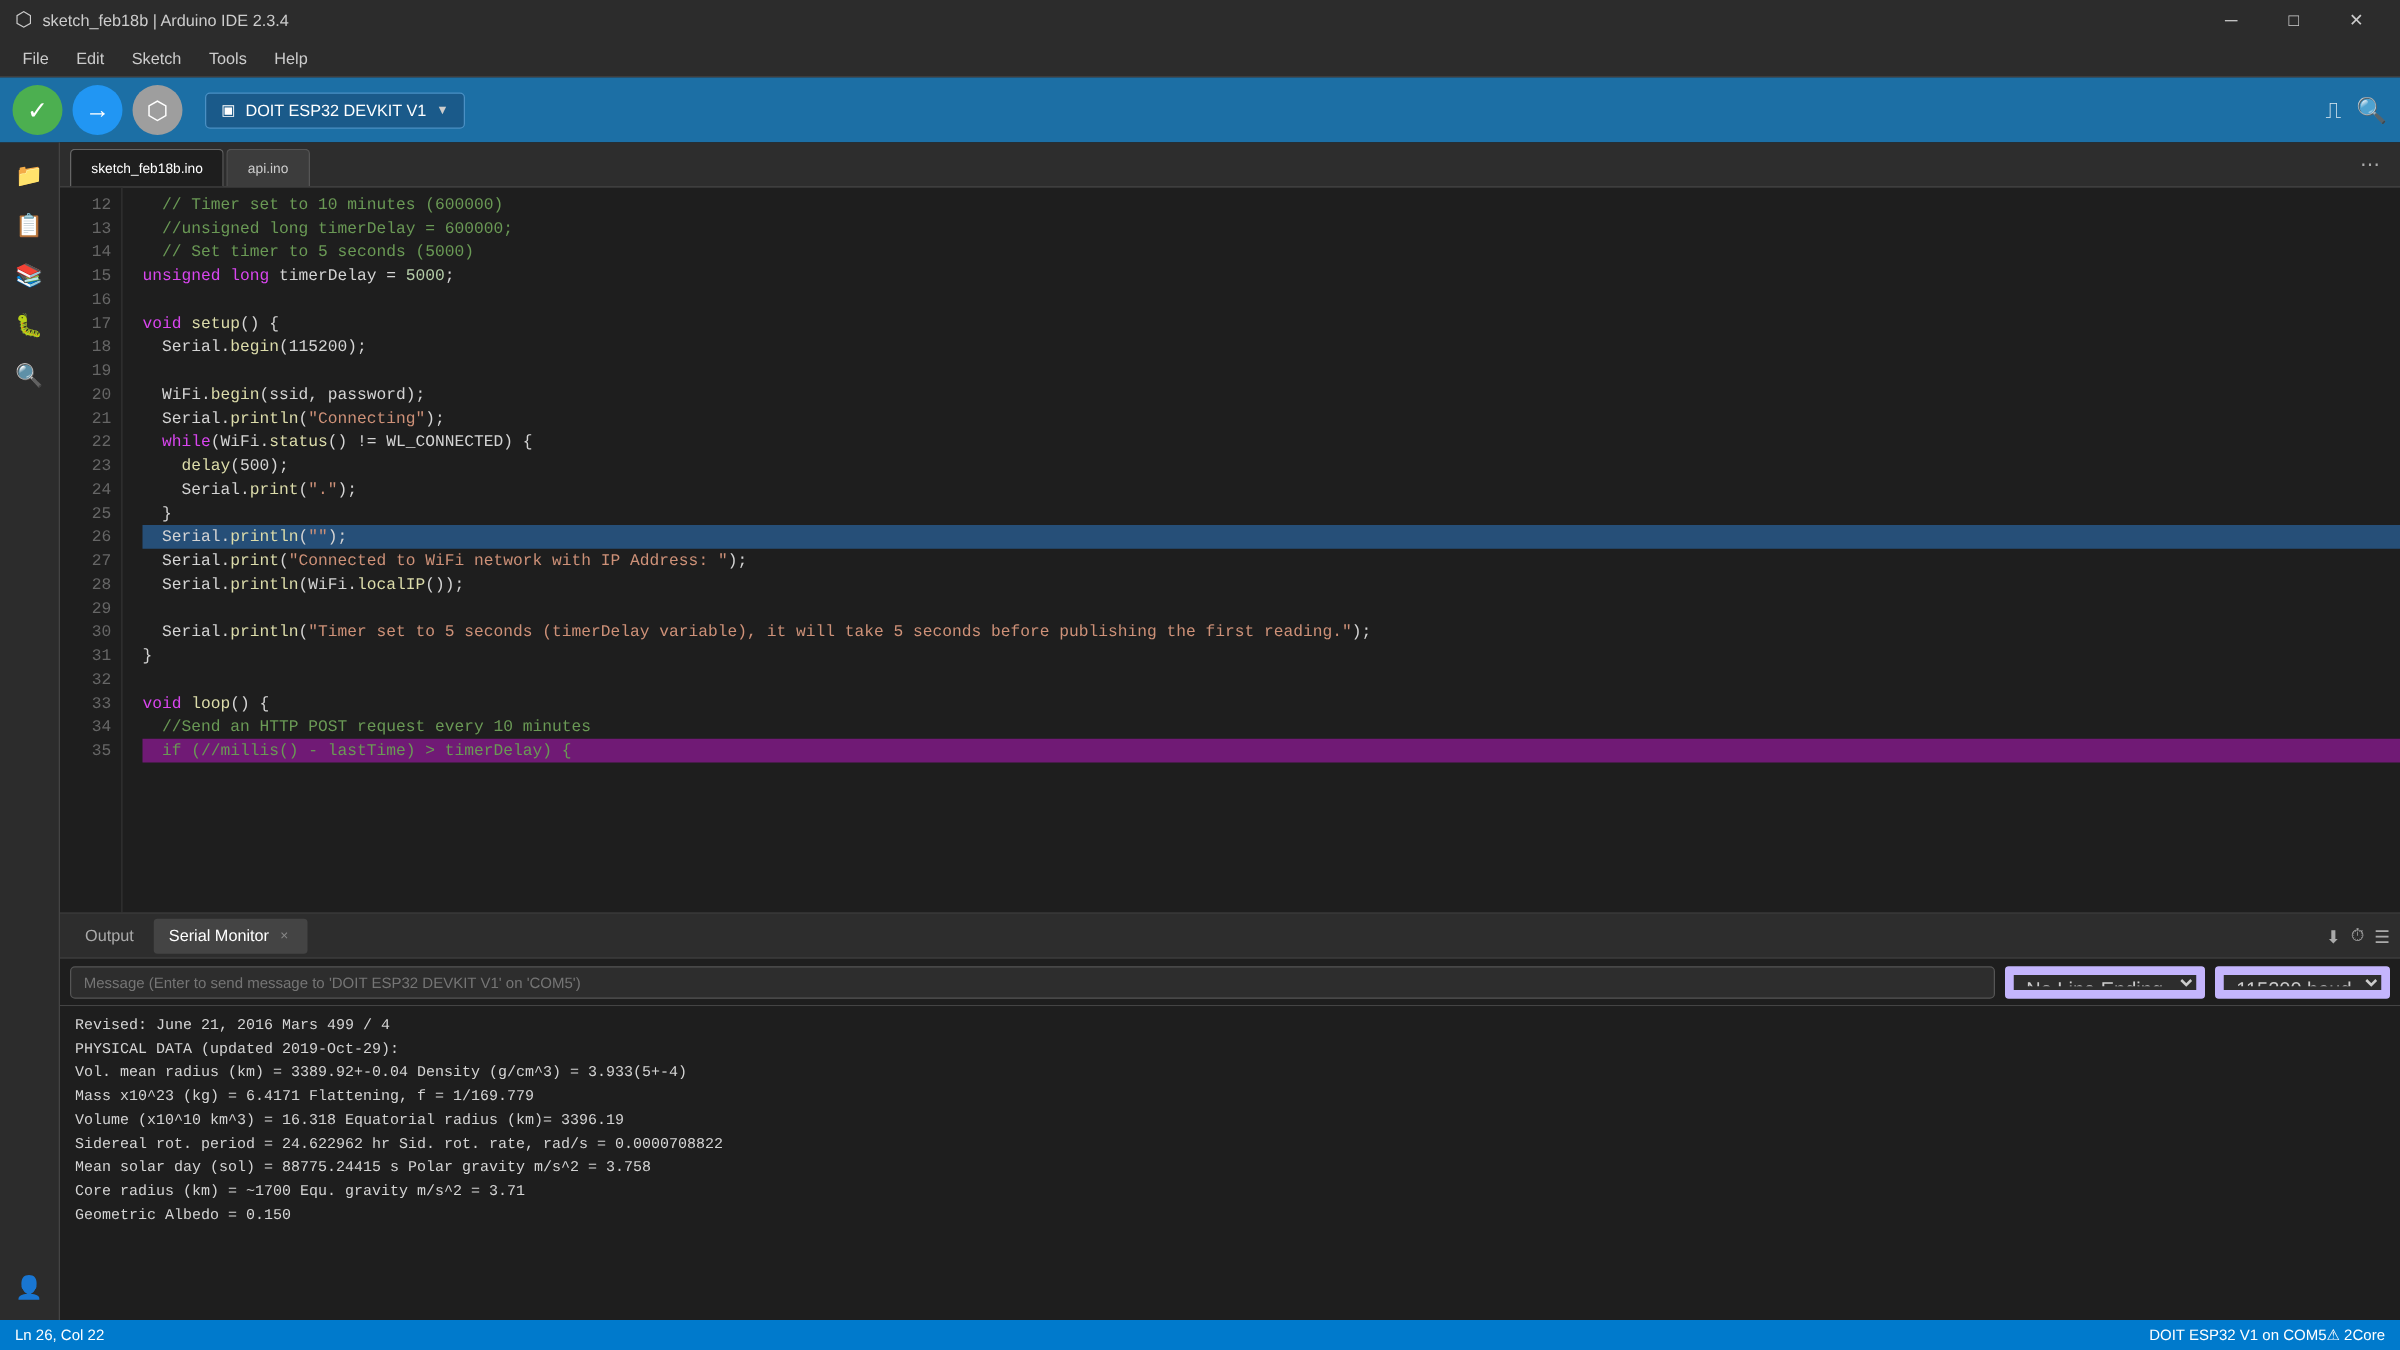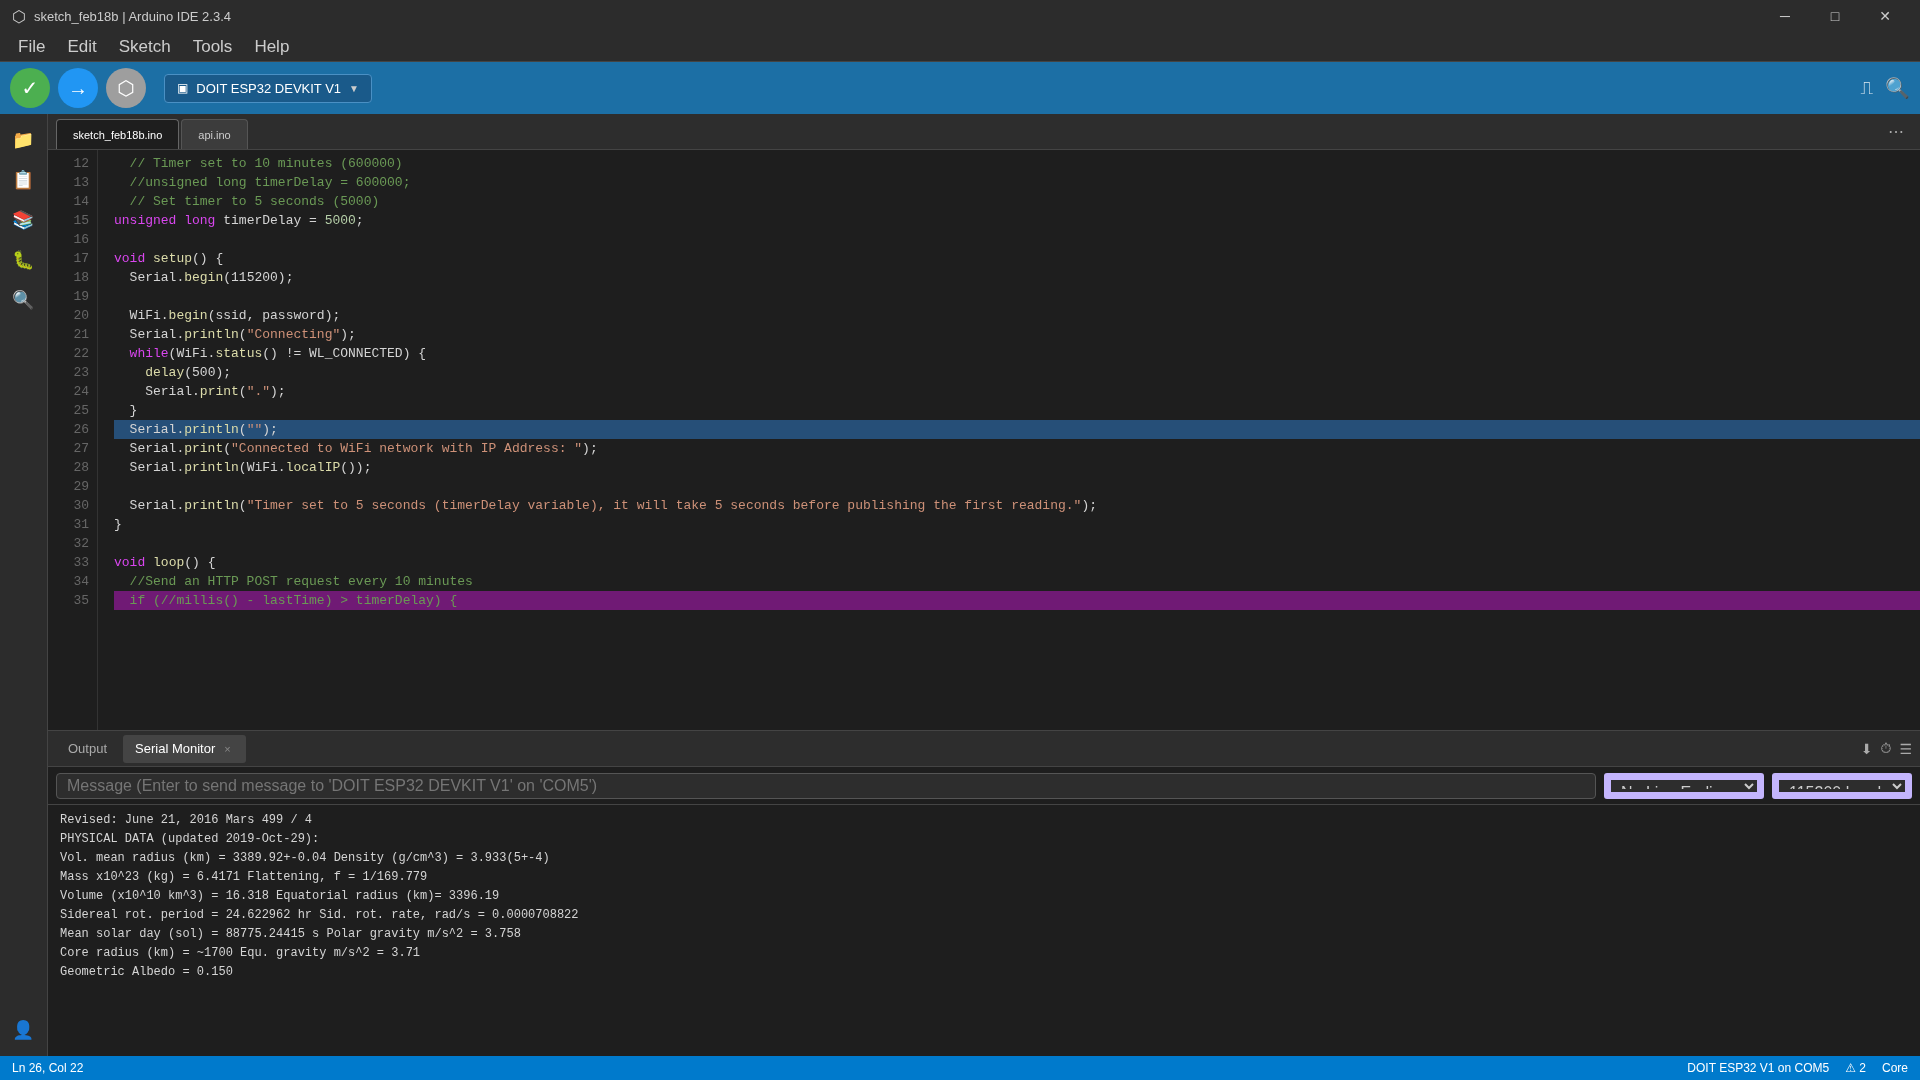--- a/index.html
+++ b/index.html
@@ -30,21 +30,21 @@
       background: #2c2c2c;
       display: flex;
       align-items: center;
       padding: 0 8px;
       gap: 2px;
       border-bottom: 1px solid #444;
     }
     .menu-item {
       padding: 4px 10px;
       color: #ccc;
-      font-size: 17px;
+      font-size: 13px;
       cursor: pointer;
       border-radius: 3px;
     }
 
     
     #toolbar {
       height: 52px;
       background: #1c6fa5;
       display: flex;
       align-items: center;
@@ -235,21 +235,21 @@
       align-items: center;
       padding: 0 8px;
       gap: 8px;
     }
     #message-input {
       flex: 1;
       background: #2d2d2d;
       border: 1px solid #555;
       border-radius: 4px;
       color: #ccc;
-      font-size: 16px;
+      font-size: 12px;
       padding: 4px 10px;
       height: 26px;
     }
     .line-ending-select, .baud-select {
       background: #2d2d2d;
       border: 7px solid #c4b5fd;
       color: #ccc;
       font-size: 16px;
       padding: 3px 6px;
       border-radius: 3px;
@@ -272,21 +272,21 @@
     #statusbar {
       height: 24px;
       background: #007acc;
       display: flex;
       align-items: center;
       padding: 0 12px;
       color: white;
       font-size: 12px;
       gap: 16px;
     }
-    .statusbar-right { margin-left: auto; display: flex; gap: 16px; }
+    .statusbar-right { margin-left: auto; display: flex; }
   </style>
 </head>
 <body>
 
 <div id="titlebar">
   <span style="font-size:16px;">⬡</span>
   <span style="flex:1;">sketch_feb18b | Arduino IDE 2.3.4</span>
   <div class="win-controls">
     <button class="win-btn">─</button>
     <button class="win-btn">□</button>

